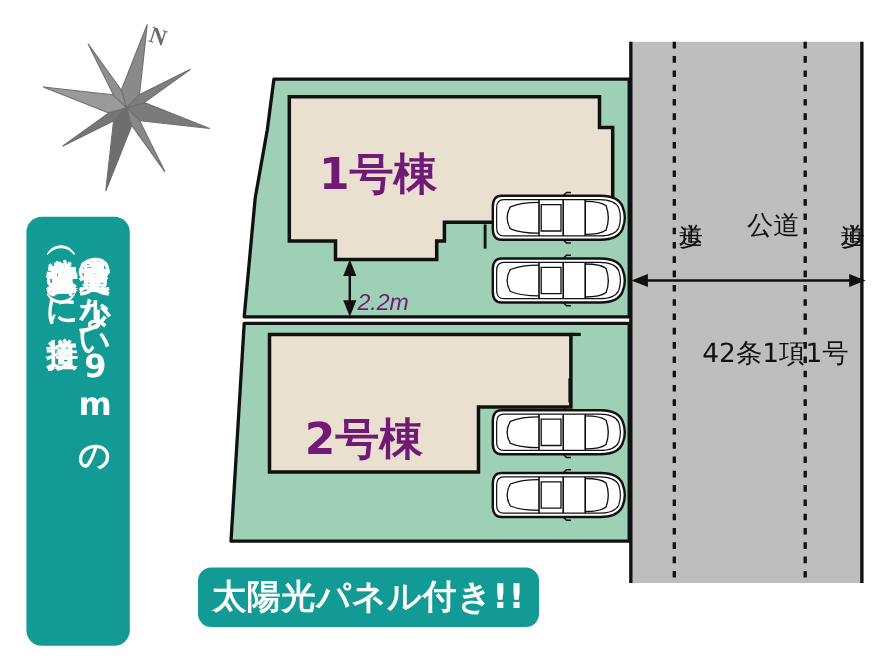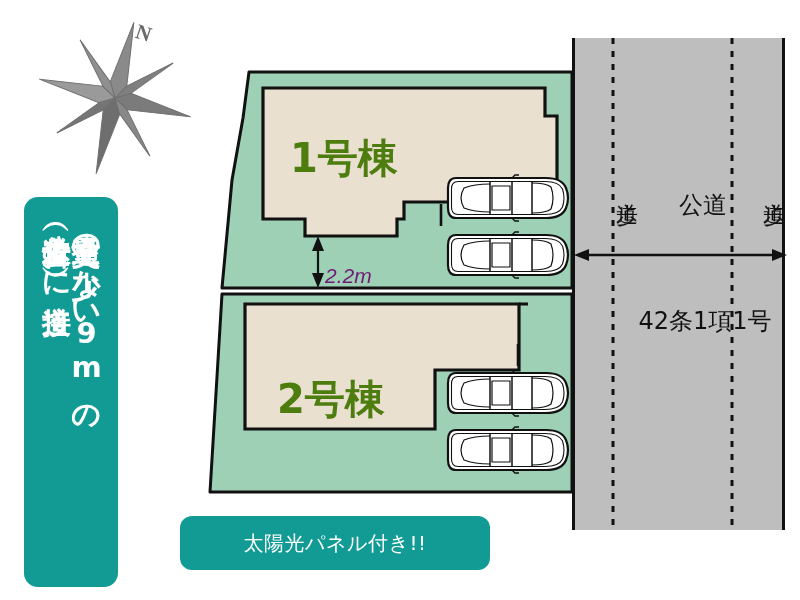--- a/index.html
+++ b/index.html
@@ -68,22 +68,22 @@
     width: 310px;
     height: 54px;
     background: #119b94;
     border-radius: 12px;
     display: flex;
     align-items: center;
     justify-content: center;
   }
   #bottom-banner .label {
     color: #ffffff;
-    font-size: 20px;
-    font-weight: normal;
+    font-size: 31px;
+    font-weight: bold;
     letter-spacing: 0.5px;
     font-family: "DejaVu Sans", "Liberation Sans", sans-serif;
     white-space: nowrap;
     text-align: center;
   }
 
   
   .road-label {
     position: absolute;
     color: #111111;
@@ -121,21 +121,21 @@
     top: 306px;
     width: 166px;
     text-align: center;
     font-size: 24px;
     line-height: 1.25;
   }
 
   
   .bldg-label {
     position: absolute;
-    color: #4d7c0f;
+    color: #701a75;
     font-size: 40px;
     font-weight: bold;
     font-family: "DejaVu Sans", "Liberation Sans", sans-serif;
     white-space: nowrap;
   }
   #bldg1-label { left: 290px; top: 131px; }
   #bldg2-label { left: 277px; top: 372px; }
 
   
   #dim-2-2m {

